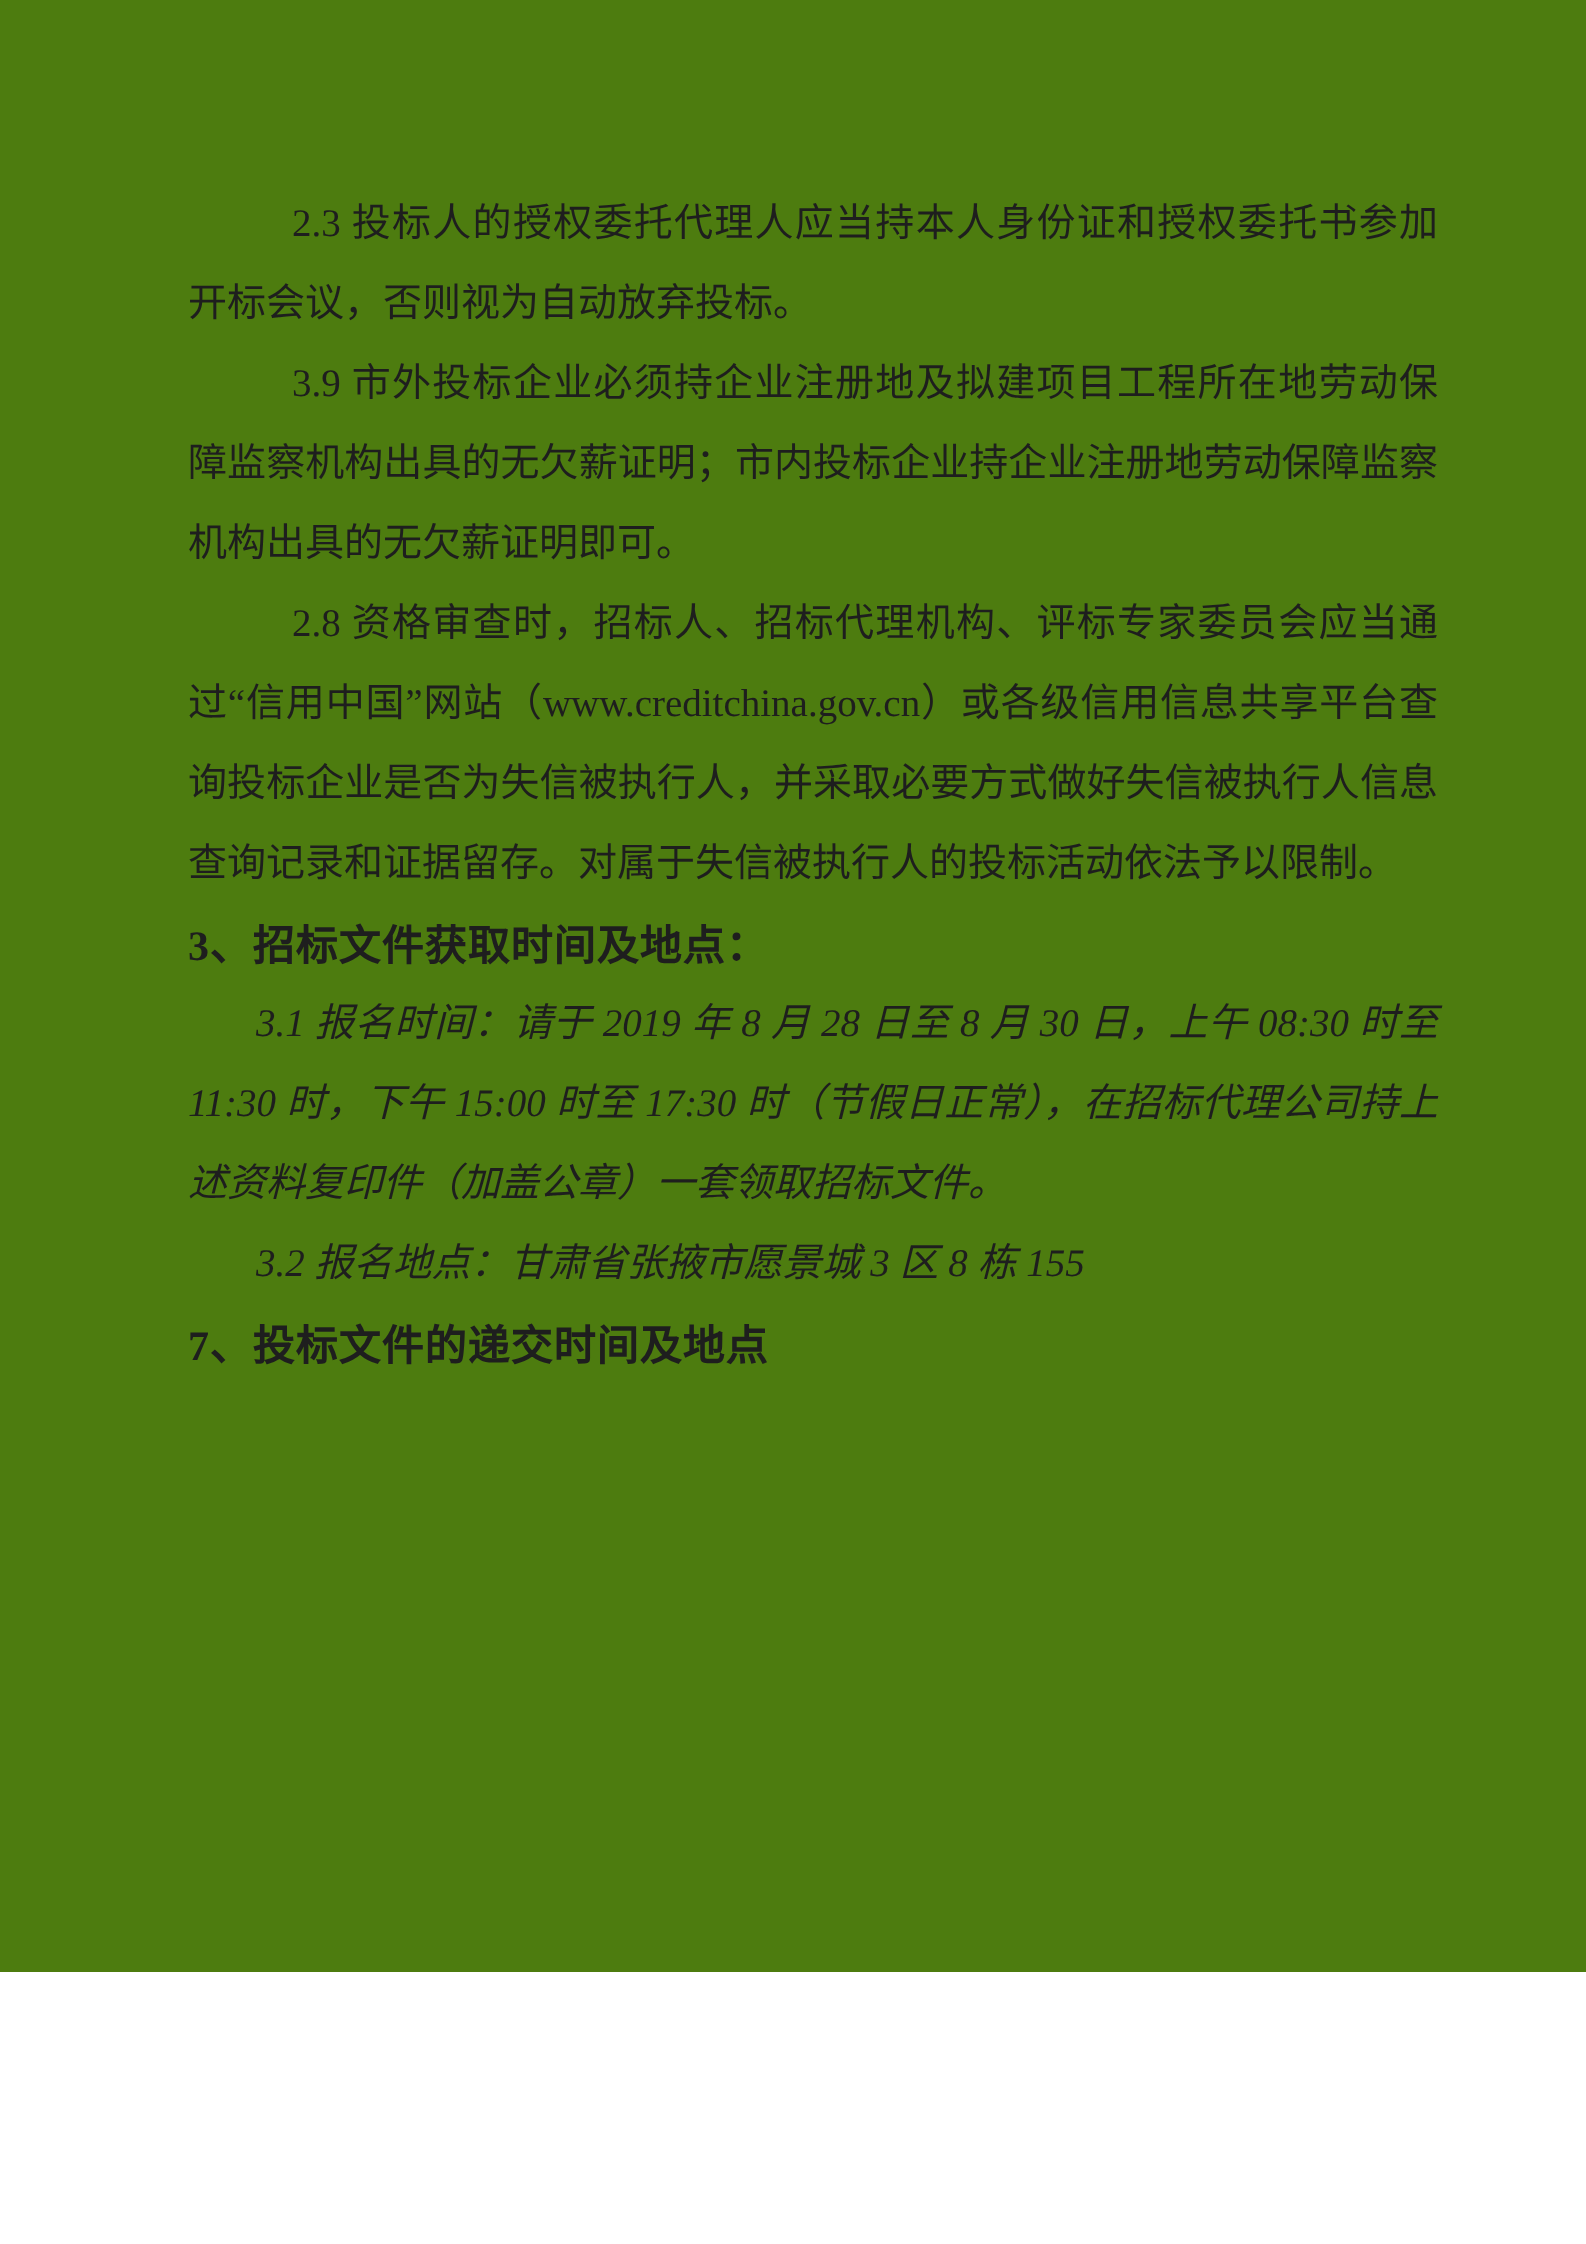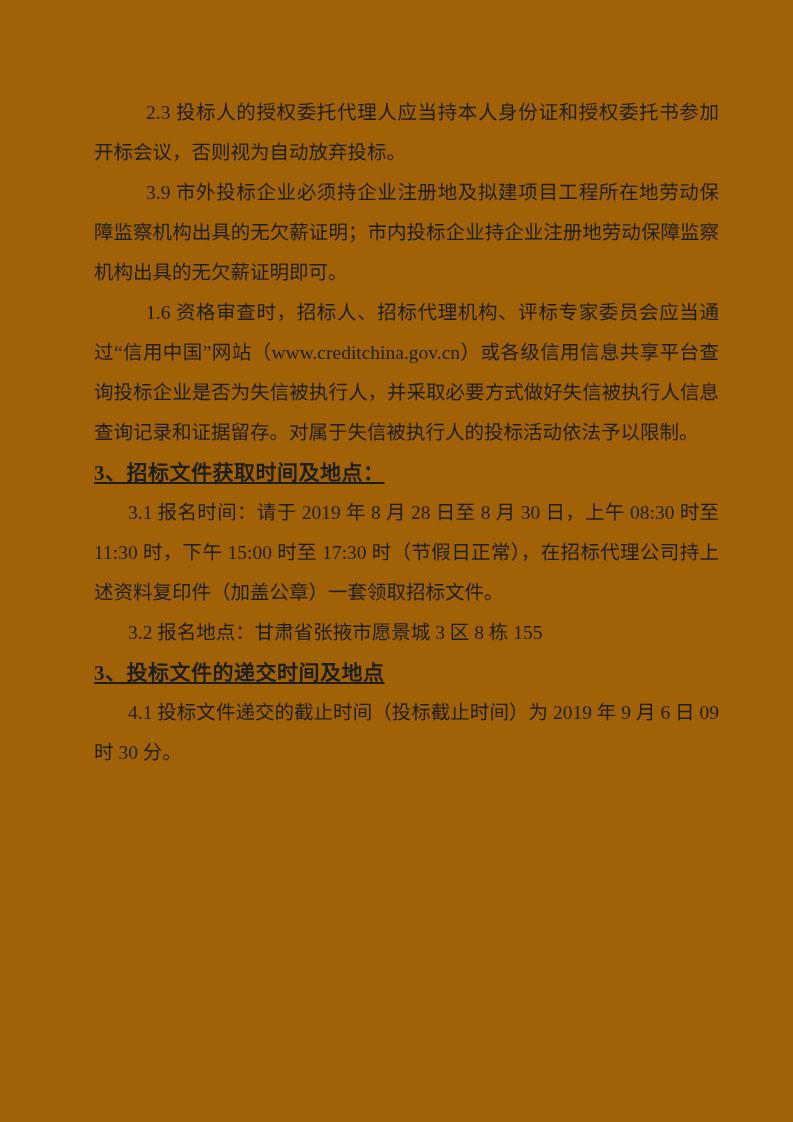--- a/index.html
+++ b/index.html
@@ -3,71 +3,70 @@
 <meta charset="utf-8">
 <style>
   html, body {
     margin: 0;
     padding: 0;
     background: #ffffff;
   }
   .page {
     position: relative;
     width: 793px;
-    height: 1122px;
-    background: #a16207;
+    height: 986px;
+    background: #4d7c0f;
     overflow: hidden;
     font-family: "Liberation Serif", "DejaVu Serif", serif;
   }
   .doc-body {
     position: absolute;
     left: 94px;
     top: 93px;
     width: 625px;
     color: #1e1e1e;
   }
   .para {
     margin: 0;
     font-size: 19.5px;
     line-height: 40px;
     text-align: justify;
     text-indent: 52px;
     word-break: break-word;
   }
   .para.sub {
     text-indent: 34px;
+    font-style: italic;
   }
   .heading {
     margin: 0;
     font-size: 21px;
     line-height: 40px;
     font-weight: 700;
     text-indent: 0;
     text-align: left;
     letter-spacing: 0.5px;
-    text-decoration: underline;
   }
 </style>
 </head>
 <body>
 
 <div class="page">
   <div class="doc-body">
 
     <div>
       <p class="para">2.3 投标人的授权委托代理人应当持本人身份证和授权委托书参加开标会议，否则视为自动放弃投标。</p>
       <p class="para">3.9 市外投标企业必须持企业注册地及拟建项目工程所在地劳动保障监察机构出具的无欠薪证明；市内投标企业持企业注册地劳动保障监察机构出具的无欠薪证明即可。</p>
-      <p class="para">1.6 资格审查时，招标人、招标代理机构、评标专家委员会应当通过“信用中国”网站（www.creditchina.gov.cn）或各级信用信息共享平台查询投标企业是否为失信被执行人，并采取必要方式做好失信被执行人信息查询记录和证据留存。对属于失信被执行人的投标活动依法予以限制。</p>
+      <p class="para">2.8 资格审查时，招标人、招标代理机构、评标专家委员会应当通过“信用中国”网站（www.creditchina.gov.cn）或各级信用信息共享平台查询投标企业是否为失信被执行人，并采取必要方式做好失信被执行人信息查询记录和证据留存。对属于失信被执行人的投标活动依法予以限制。</p>
     </div>
 
     <div>
       <p class="heading">3、招标文件获取时间及地点：</p>
       <p class="para sub">3.1 报名时间：请于 2019 年 8 月 28 日至 8 月 30 日，上午 08:30 时至 11:30 时，下午 15:00 时至 17:30 时（节假日正常），在招标代理公司持上述资料复印件（加盖公章）一套领取招标文件。</p>
       <p class="para sub">3.2 报名地点：甘肃省张掖市愿景城 3 区 8 栋 155</p>
     </div>
 
     <div>
-      <p class="heading">3、投标文件的递交时间及地点</p>
-      <p class="para sub">4.1 投标文件递交的截止时间（投标截止时间）为 2019 年 9 月 6 日 09 时 30 分。</p>
+      <p class="heading">7、投标文件的递交时间及地点</p>
     </div>
 
   </div>
 </div>
 
 </body></html>

